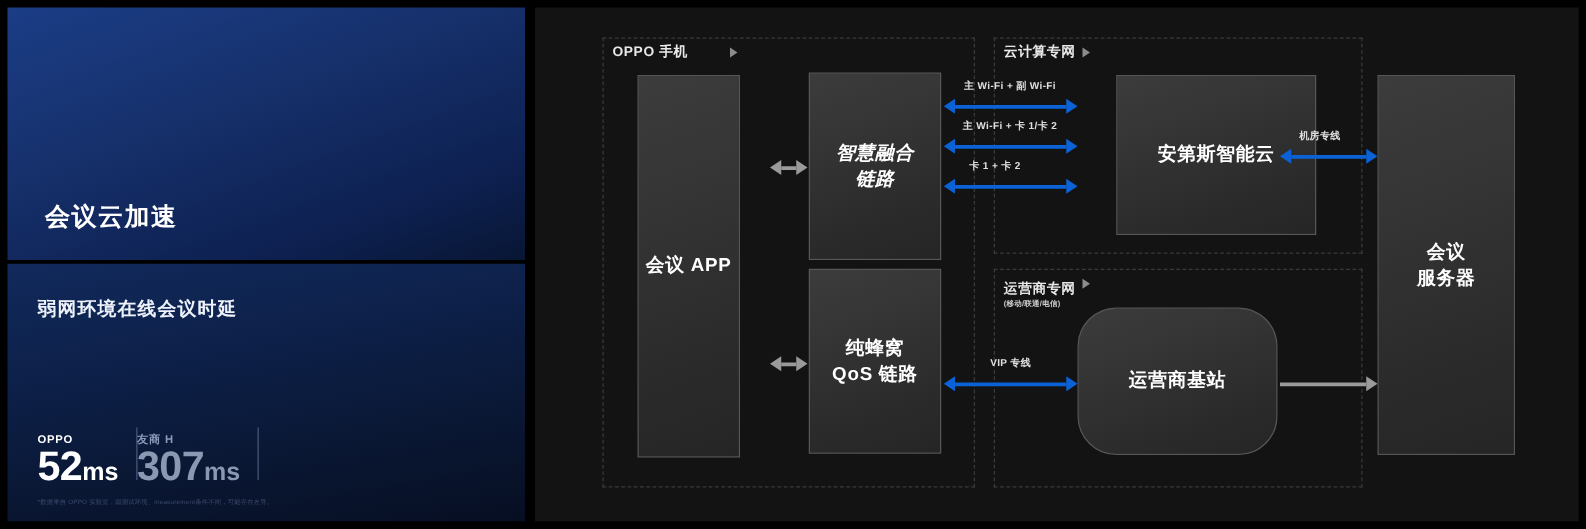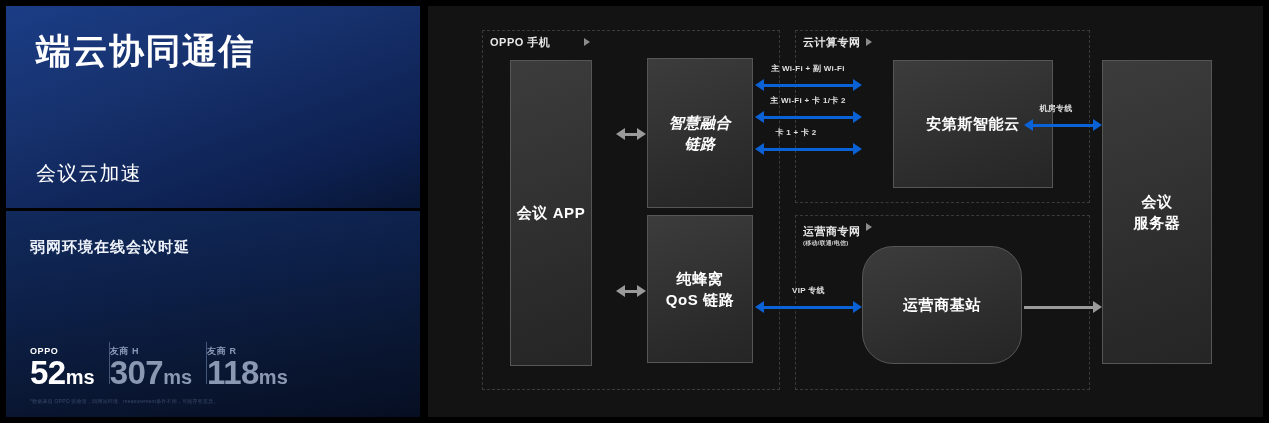--- a/index.html
+++ b/index.html
@@ -48,21 +48,21 @@
     color: #ffffff;
     letter-spacing: 1.5px;
     line-height: 1;
     white-space: nowrap;
   }
   #subhead {
     position: absolute;
     left: 30px;
     top: 154px;
     font-size: 20px;
-    font-weight: 400;
+    font-weight: 700;
     color: #ffffff;
     letter-spacing: 1.2px;
     white-space: nowrap;
   }
   #metrics-title {
     position: absolute;
     left: 30px;
     top: 238px;
     font-size: 15px;
     font-weight: 700;
@@ -220,43 +220,38 @@
     white-space: nowrap;
     text-align: center;
   }
 </style>
 </head>
 <body>
 
 <div id="stage">
 
   <div class="panel" id="panel-top">
-    <div id="headline">端云协同通信</div>
     <div id="subhead">会议云加速</div>
   </div>
 
   <div class="panel" id="panel-bottom"></div>
 
   <div id="metrics-title">弱网环境在线会议时延</div>
 
   <div id="metrics">
     <div class="metric m-primary">
       <span class="metric-label">OPPO</span>
       <span class="metric-value"><span>52</span><span class="unit">ms</span></span>
     </div>
     <div class="metric-div"></div>
     <div class="metric m-rival">
       <span class="metric-label">友商 H</span>
       <span class="metric-value"><span>307</span><span class="unit">ms</span></span>
     </div>
     <div class="metric-div"></div>
-    <div class="metric m-rival">
-      <span class="metric-label">友商 R</span>
-      <span class="metric-value"><span>118</span><span class="unit">ms</span></span>
-    </div>
   </div>
 
   <div id="footnote">*数据来自 OPPO 实验室，因测试环境、measurement条件不同，可能存在差异。</div>
 
   <div id="diagram">
 
     <div class="group" style="left:54px; top:24px; width:298px; height:360px;"></div>
     <div class="group-label" style="left:62px; top:30px;gap:34px;">
       <span class="gl-text">OPPO 手机</span>
       <span class="gl-caret"></span>

